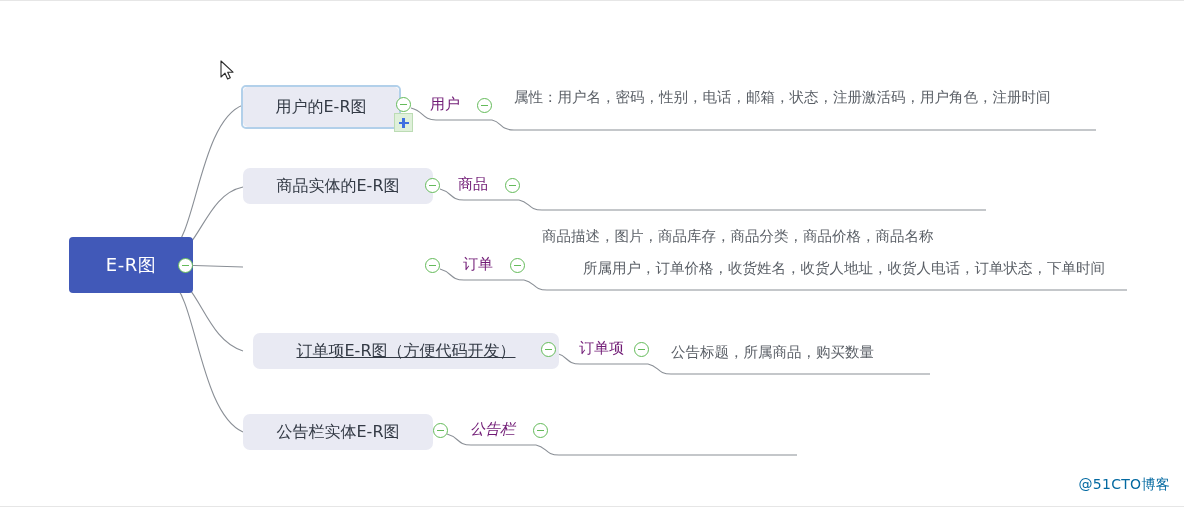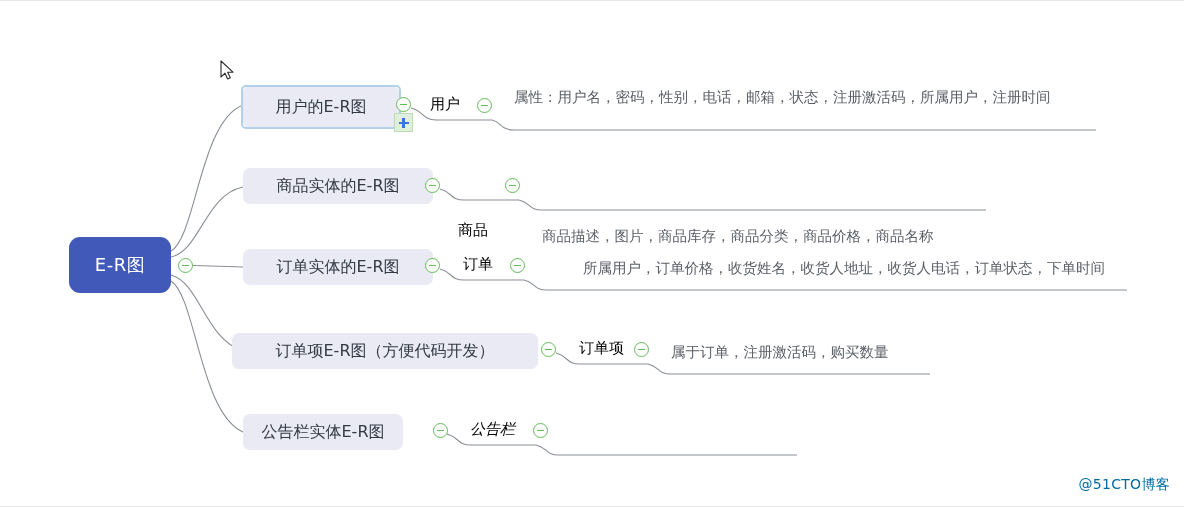--- a/index.html
+++ b/index.html
@@ -27,24 +27,24 @@
     width: 1184px;
     height: 507px;
     pointer-events: none;
   }
 
   
   .root-node {
     position: absolute;
     left: 69px;
     top: 236px;
-    width: 102px;
+    width: 124px;
     height: 56px;
     background: #4159b8;
-    border-radius: 11px;
+    border-radius: 4px;
     display: flex;
     align-items: center;
     justify-content: center;
     color: #ffffff;
     font-size: 18px;
     letter-spacing: 0.5px;
     z-index: 4;
   }
 
   
@@ -82,21 +82,21 @@
     color: #333a45;
     font-size: 16px;
     white-space: nowrap;
     box-sizing: border-box;
     padding: 0 16px;
   }
 
   
   .l2-node {
     position: absolute;
-    color: #000000;
+    color: #701a75;
     font-size: 15px;
     white-space: nowrap;
     z-index: 3;
   }
   .l3-node {
     position: absolute;
     color: #5a5f66;
     font-size: 14.5px;
     line-height: 23px;
     z-index: 3;
@@ -214,53 +214,50 @@
 
   <div class="l1-node selected" style="left:241px; top:84px; width:156px;">
     <div class="inner">用户的E-R图</div>
   </div>
   <div class="toggle" style="left:396px; top:96px;"></div>
   <div class="add-btn" style="left:394px; top:112px;"></div>
 
   <div class="l2-node" style="left:430px; top:94px;">用户</div>
   <div class="toggle" style="left:477px; top:97px;"></div>
 
-  <div class="l3-node wrap" style="left:514px; top:85px;">属性：用户名，密码，性别，电话，邮箱，状态，注册激活码，所属用户，注册时间</div>
+  <div class="l3-node wrap" style="left:514px; top:85px;">属性：用户名，密码，性别，电话，邮箱，状态，注册激活码，用户角色，注册时间</div>
 
   <div class="l1-node" style="left:243px; top:167px; width:190px;">
     <span>商品实体的E-R图</span>
   </div>
   <div class="toggle" style="left:425px; top:177px;"></div>
 
-  <div class="l2-node" style="left:458px; top:174px;margin-top:46px;">商品</div>
+  <div class="l2-node" style="left:458px; top:174px;">商品</div>
   <div class="toggle" style="left:505px; top:177px;"></div>
 
   <div class="l3-node nowrap" style="left:542px; top:176px;margin-top:48px;">商品描述，图片，商品库存，商品分类，商品价格，商品名称</div>
 
-  <div class="l1-node" style="left:243px; top:248px; width:190px;">
-    <span>订单实体的E-R图</span>
-  </div>
   <div class="toggle" style="left:425px; top:257px;"></div>
 
   <div class="l2-node" style="left:463px; top:254px;">订单</div>
   <div class="toggle" style="left:510px; top:257px;"></div>
 
   <div class="l3-node nowrap" style="left:547px; top:256px;margin-left:36px;">所属用户，订单价格，收货姓名，收货人地址，收货人电话，订单状态，下单时间</div>
 
-  <div class="l1-node" style="left:232px; top:332px; width:306px;">
+  <div class="l1-node" style="left:253px; top:332px; width:306px;text-decoration:underline;">
     <span>订单项E-R图（方便代码开发）</span>
   </div>
   <div class="toggle" style="left:541px; top:341px;"></div>
 
   <div class="l2-node" style="left:579px; top:338px;">订单项</div>
   <div class="toggle" style="left:634px; top:341px;"></div>
 
-  <div class="l3-node nowrap" style="left:671px; top:340px;">属于订单，注册激活码，购买数量</div>
-
-  <div class="l1-node" style="left:243px; top:413px; width:160px;">
+  <div class="l3-node nowrap" style="left:671px; top:340px;">公告标题，所属商品，购买数量</div>
+
+  <div class="l1-node" style="left:243px; top:413px; width:190px;">
     <span>公告栏实体E-R图</span>
   </div>
   <div class="toggle" style="left:433px; top:422px;"></div>
 
   <div class="l2-node" style="left:470px; top:419px;font-style:italic;">公告栏</div>
   <div class="toggle" style="left:533px; top:422px;"></div>
 
 
   <svg class="cursor" width="16" height="22" viewBox="0 0 16 22" xmlns="http://www.w3.org/2000/svg">
     <path d="M1,1 L1,17 L5,13.2 L7.6,19 L10.3,17.8 L7.7,12.2 L13,12.2 Z" fill="#ffffff" stroke="#2b2b2b" stroke-width="1.1" stroke-linejoin="round"></path>

